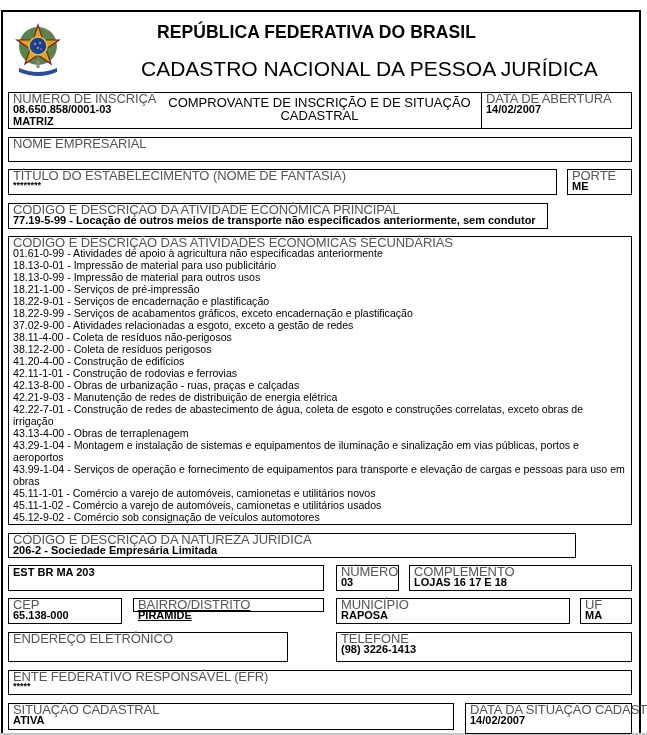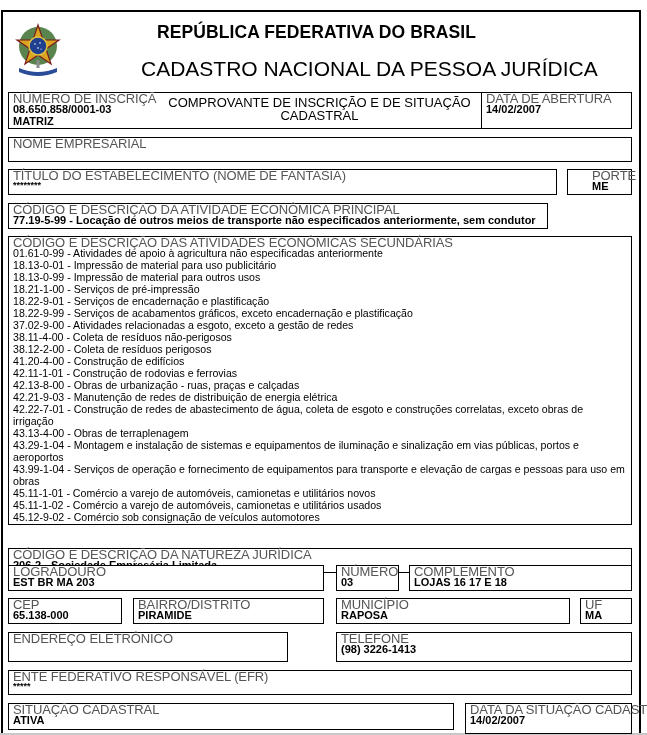--- a/index.html
+++ b/index.html
@@ -58,21 +58,21 @@
 </div>
 
 <div class="box" style="left:8px; top:137px; width:624px; height:25px;">
   <span class="lbl">NOME EMPRESARIAL</span>
 </div>
 
 <div class="box" style="left:8px; top:169px; width:549px; height:26px;">
   <span class="lbl">TÍTULO DO ESTABELECIMENTO (NOME DE FANTASIA)</span>
   <span class="val small">********</span>
 </div>
-<div class="box" style="left:567px; top:169px; width:65px; height:26px;padding-left:20px;">
+<div class="box" style="left:567px; top:169px; width:65px; height:26px;">
   <span class="lbl">PORTE</span>
   <span class="val">ME</span>
 </div>
 
 <div class="box" style="left:8px; top:203px; width:540px; height:26px;">
   <span class="lbl">CÓDIGO E DESCRIÇÃO DA ATIVIDADE ECONÔMICA PRINCIPAL</span>
   <span class="val">77.19-5-99 - Locação de outros meios de transporte não especificados anteriormente, sem condutor</span>
 </div>
 
 <div class="box" style="left:8px; top:236px; width:624px; height:289px;">
@@ -94,43 +94,42 @@
     <div class="sec-item">42.22-7-01 - Construção de redes de abastecimento de água, coleta de esgoto e construções correlatas, exceto obras de irrigação</div>
     <div class="sec-item">43.13-4-00 - Obras de terraplenagem</div>
     <div class="sec-item">43.29-1-04 - Montagem e instalação de sistemas e equipamentos de iluminação e sinalização em vias públicas, portos e aeroportos</div>
     <div class="sec-item">43.99-1-04 - Serviços de operação e fornecimento de equipamentos para transporte e elevação de cargas e pessoas para uso em obras</div>
     <div class="sec-item">45.11-1-01 - Comércio a varejo de automóveis, camionetas e utilitários novos</div>
     <div class="sec-item">45.11-1-02 - Comércio a varejo de automóveis, camionetas e utilitários usados</div>
     <div class="sec-item">45.12-9-02 - Comércio sob consignação de veículos automotores</div>
   </div>
 </div>
 
-<div class="box" style="left:8px; top:548px; width:624px; height:25px;">
+<div class="box" style="left:8px; top:533px; width:568px; height:25px;">
   <span class="lbl">CÓDIGO E DESCRIÇÃO DA NATUREZA JURÍDICA</span>
   <span class="val">206-2 - Sociedade Empresária Limitada</span>
 </div>
 
 <div class="box" style="left:8px; top:565px; width:316px; height:26px;">
-  <span class="lbl">LOGRADOURO</span>
   <span class="val">EST BR MA 203</span>
 </div>
 <div class="box" style="left:336px; top:565px; width:63px; height:26px;">
   <span class="lbl">NÚMERO</span>
   <span class="val">03</span>
 </div>
 <div class="box" style="left:409px; top:565px; width:223px; height:26px;">
   <span class="lbl">COMPLEMENTO</span>
   <span class="val">LOJAS 16 17 E 18</span>
 </div>
 
 <div class="box" style="left:8px; top:598px; width:114px; height:26px;">
   <span class="lbl">CEP</span>
   <span class="val">65.138-000</span>
 </div>
-<div class="box" style="left:133px; top:598px; width:191px; height:26px;">
+<div class="box" style="left:133px; top:598px; width:191px; height:14px;text-decoration:underline;">
   <span class="lbl">BAIRRO/DISTRITO</span>
   <span class="val">PIRAMIDE</span>
 </div>
 <div class="box" style="left:336px; top:598px; width:234px; height:26px;">
   <span class="lbl">MUNICÍPIO</span>
   <span class="val">RAPOSA</span>
 </div>
 <div class="box" style="left:580px; top:598px; width:52px; height:26px;">
   <span class="lbl">UF</span>
   <span class="val">MA</span>

